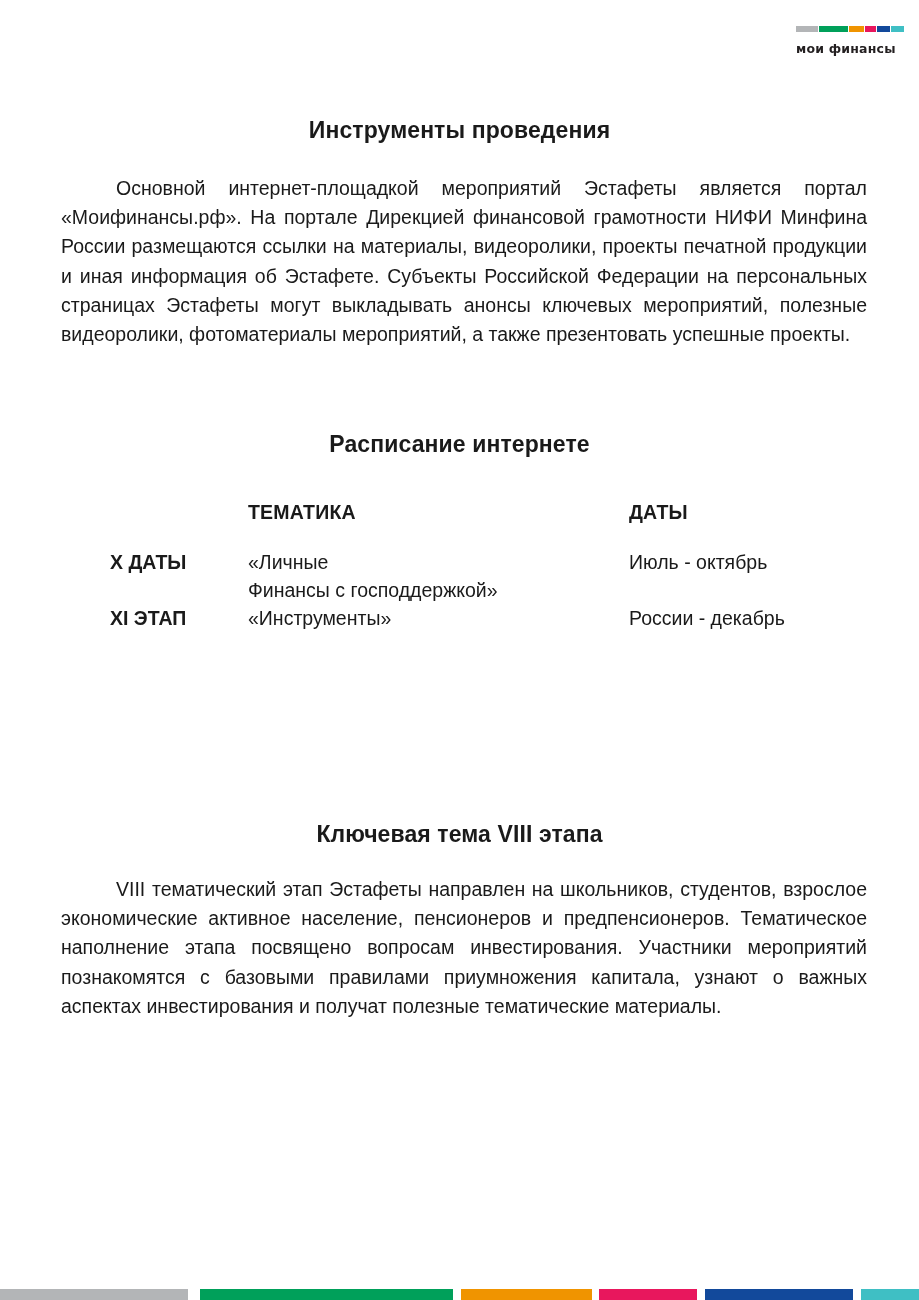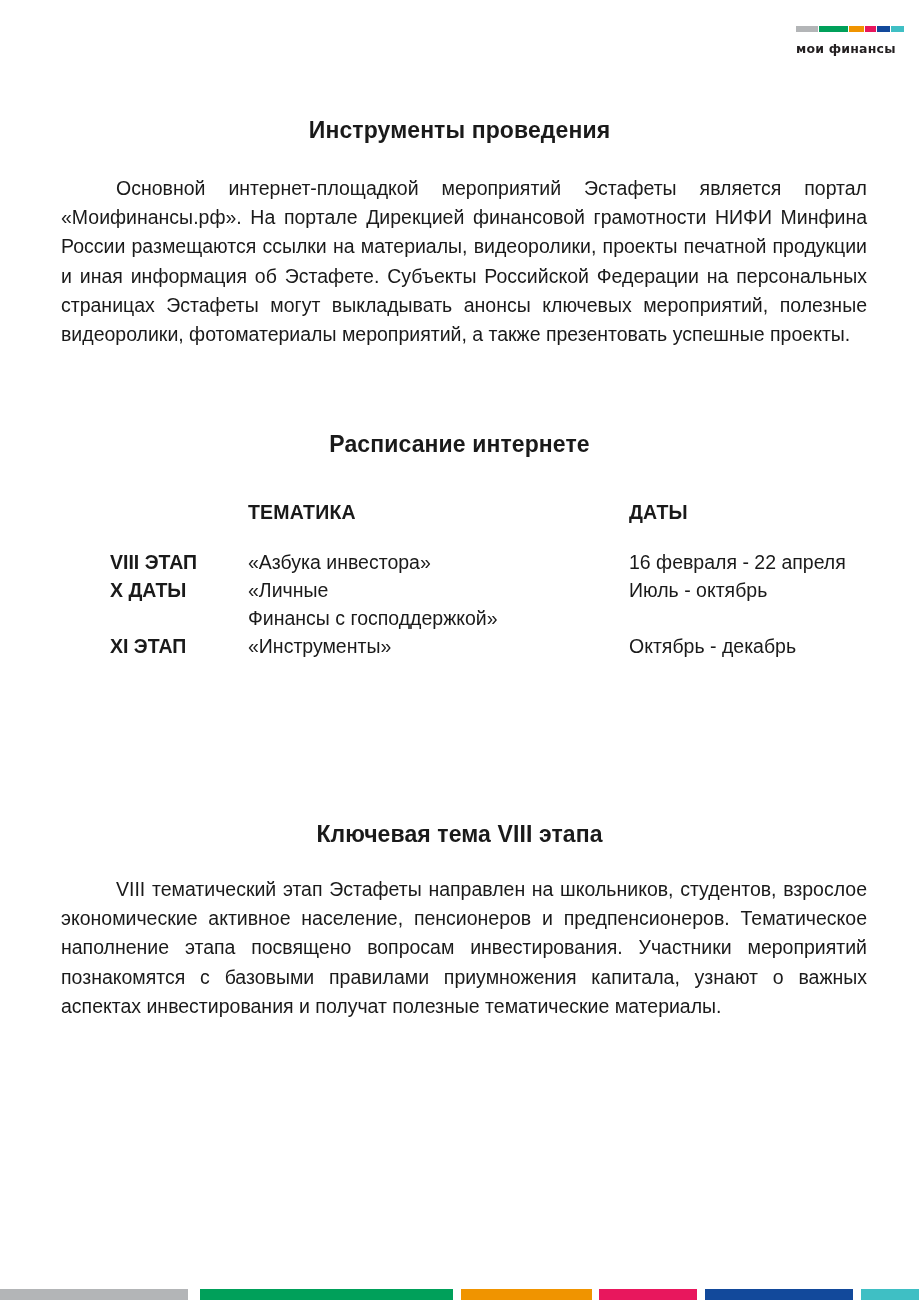--- a/index.html
+++ b/index.html
@@ -171,44 +171,35 @@
       <tr>
         <th></th>
         <th class="col-head"></th>
         <th class="col-head">ТЕМАТИКА</th>
         <th class="col-head">ДАТЫ</th>
       </tr>
     </thead>
     <tbody>
       <tr>
         <td></td>
-        <td class="stage-cell">VIII ЭТАП</td>
-        <td class="theme-cell">
-          <span>«Азбука инвестора»</span>
-          
-        </td>
-        <td class="dates-cell">16 февраля - 22 апреля</td>
-      </tr>
-      <tr>
-        <td></td>
         <td class="stage-cell">X ДАТЫ</td>
         <td class="theme-cell">
           <span>«Личные</span>
           <span class="theme-line2">Финансы с  господдержкой»</span>
         </td>
         <td class="dates-cell">Июль - октябрь</td>
       </tr>
       <tr>
         <td></td>
         <td class="stage-cell">XI ЭТАП</td>
         <td class="theme-cell">
           <span>«Инструменты»</span>
           
         </td>
-        <td class="dates-cell">Октябрь - декабрь</td>
+        <td class="dates-cell">России - декабрь</td>
       </tr>
     </tbody>
   </table>
 </div>
 
 <h2 class="doc-heading" id="heading-keytheme">Ключевая тема VIII этапа</h2>
 
 <p class="doc-para" id="para-keytheme">VIII тематический этап Эстафеты направлен на школьников, студентов, взрослое экономические активное население, пенсионеров и предпенсионеров. Тематическое наполнение этапа посвящено вопросам инвестирования. Участники мероприятий познакомятся с базовыми правилами приумножения капитала, узнают о важных аспектах инвестирования и получат полезные тематические материалы.</p>
 
 <div class="footer-bar">

